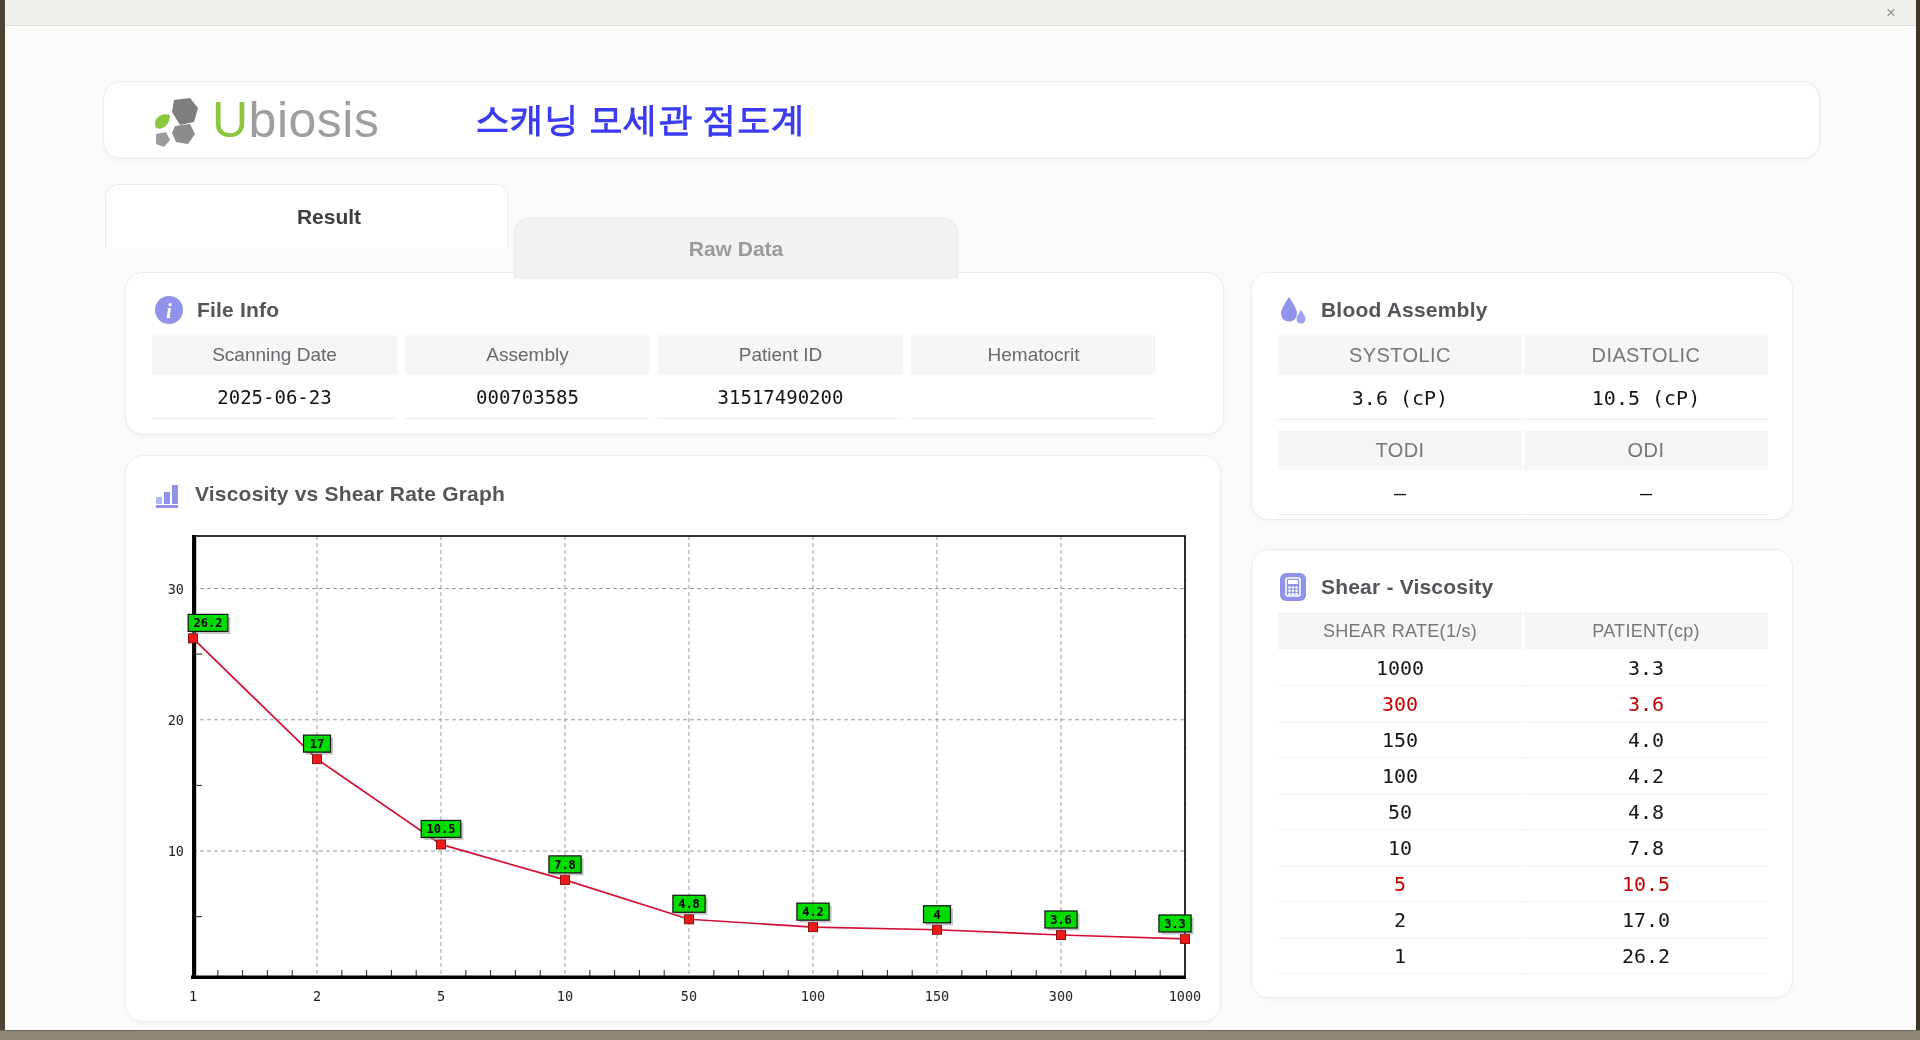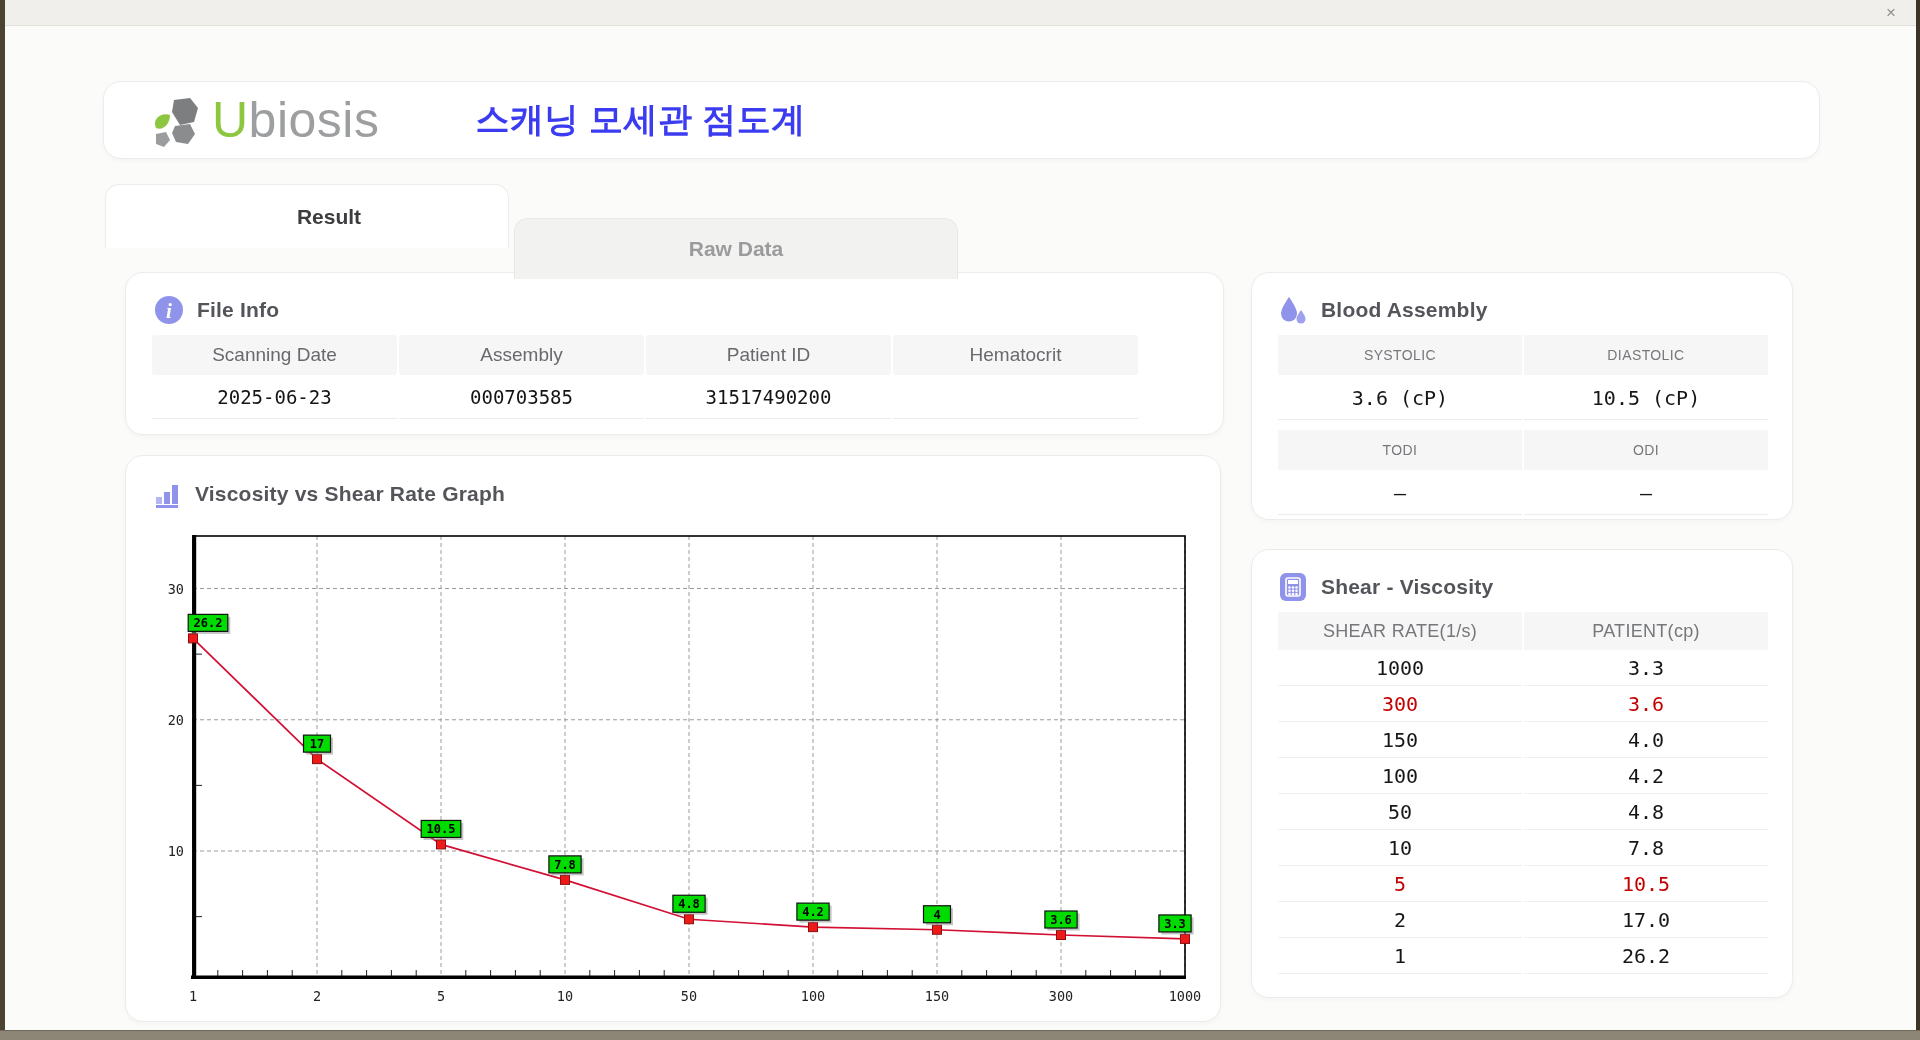--- a/index.html
+++ b/index.html
@@ -38,33 +38,33 @@
   #tab-rawdata { left:514px; top:187px; width:444px; height:61px; background:#f2f2f1;
     border:1px solid #e8e8e8; border-bottom:none; color:#9b9b9d; z-index:2;margin-top:31px; }
 
   
   .section-head { position:absolute; display:flex; align-items:center; gap:13px; }
   .section-title { font-size:21px; font-weight:700; color:#53555a; letter-spacing:0.2px; }
 
   
   #file-info-card { left:125px; top:272px; width:1099px; height:163px; }
   #file-fields { position:absolute; left:26px; top:62px;
-    display:grid; grid-template-columns:repeat(4,245px); column-gap:2px; }
+    display:grid; grid-template-columns:repeat(4,245px); column-gap:8px; }
   .f-label { height:40px; display:flex; align-items:center; justify-content:center;
     background:#f6f6f6; border-radius:3px; color:#68696e; font-size:19px; }
   .f-value { height:44px; display:flex; align-items:center; justify-content:center;
     font-family:"DejaVu Sans Mono", monospace; font-size:19px; color:#141414;
     border-bottom:1px solid #ededed; }
 
   
   #blood-card { left:1251px; top:272px; width:542px; height:248px; }
   #blood-grid { position:absolute; left:26px; top:62px; width:490px;
     display:grid; grid-template-columns:1fr 1fr; gap:2px; }
   .bv-head { height:40px; display:flex; align-items:center; justify-content:center;
-    background:#f6f6f6; color:#76777b; font-size:14px; letter-spacing:0.4px; }
+    background:#f6f6f6; color:#76777b; font-size:20px; letter-spacing:0.4px; }
   .bv-val { height:43px; display:flex; align-items:center; justify-content:center;
     font-family:"DejaVu Sans Mono", monospace; font-size:20px; color:#161616;
     border-bottom:1px solid #ececec; }
   .bv-spacer { grid-column:1 / -1; height:6px; }
 
   
   #shear-card { left:1251px; top:549px; width:542px; height:449px; }
   #shear-grid { position:absolute; left:26px; top:62px; width:490px;
     display:grid; grid-template-columns:1fr 1fr; column-gap:2px; }
   .sh-head { height:38px; display:flex; align-items:center; justify-content:center;

